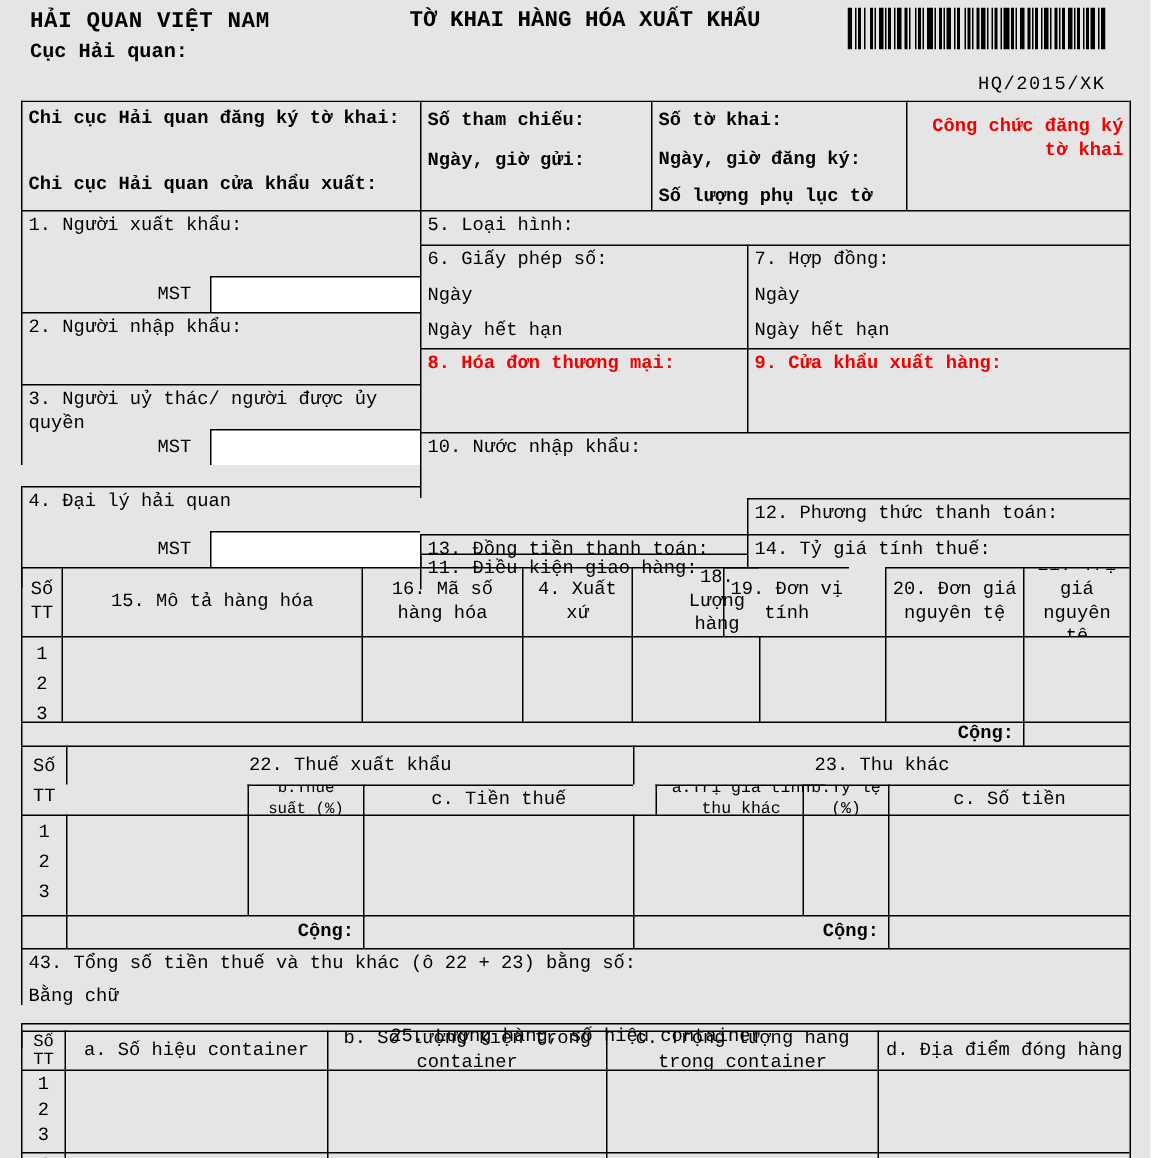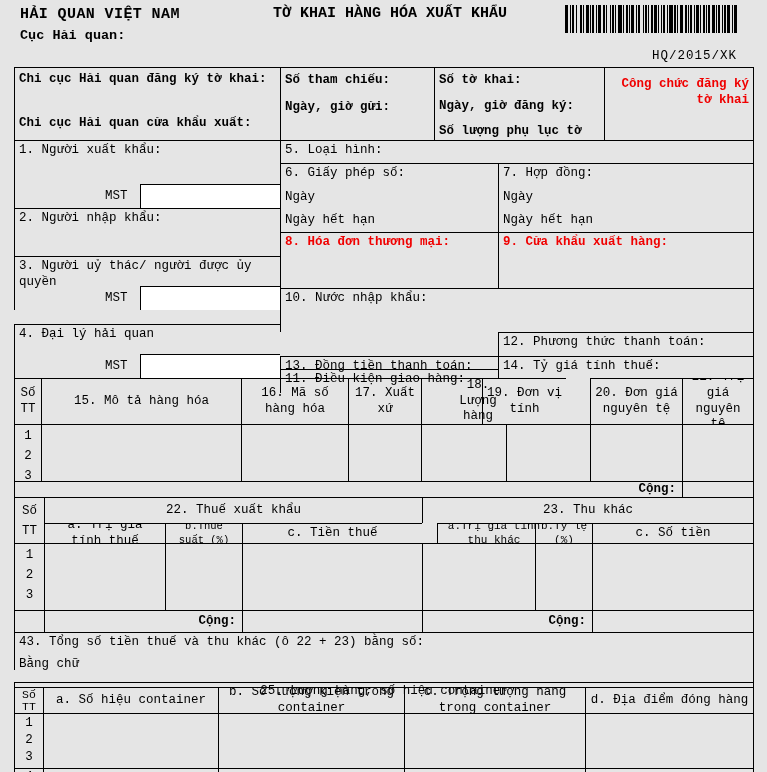--- a/index.html
+++ b/index.html
@@ -179,21 +179,21 @@
       <div>Số</div>
       <div>TT</div>
     </div>
     <div class="c cc" style="left:27px;top:311px;width:200px;height:46px;">
       <div>15. Mô tả hàng hóa</div>
     </div>
     <div class="c cc" style="left:227px;top:311px;width:107px;height:46px;">
       <div>16. Mã số hàng hóa</div>
     </div>
     <div class="c cc" style="left:334px;top:311px;width:73px;height:46px;">
-      <div>17. Xuất xứ</div>
+      <div>4. Xuất xứ</div>
     </div>
     <div class="c cc" style="left:407px;top:311px;width:85px;height:46px;padding-left:32px;">
       <div>18. Lượng hàng</div>
     </div>
     <div class="c cc" style="left:468px;top:311px;width:84px;height:46px;">
       <div>19. Đơn vị tính</div>
     </div>
     <div class="c cc" style="left:576px;top:311px;width:92px;height:46px;">
       <div>20. Đơn giá nguyên tệ</div>
     </div>
@@ -222,23 +222,20 @@
     <div class="c cc" style="left:0;top:430px;width:30px;height:46px;padding:2px 1px;line-height:20px;">
       <div>Số</div>
       <div>TT</div>
     </div>
     <div class="c cc" style="left:30px;top:430px;width:378px;height:26px;">
       <div>22. Thuế xuất khẩu</div>
     </div>
     <div class="c cc" style="left:408px;top:430px;width:331px;height:26px;">
       <div>23. Thu khác</div>
     </div>
-    <div class="c cc" style="left:30px;top:456px;width:121px;height:20px;">
-      <div>a. Trị giá tính thuế</div>
-    </div>
     <div class="c cc fs10" style="left:151px;top:456px;width:77px;height:20px;">
       <div>b.Thuế suất (%)</div>
     </div>
     <div class="c cc" style="left:228px;top:456px;width:180px;height:20px;">
       <div>c. Tiền thuế</div>
     </div>
     <div class="c cc fs11" style="left:408px;top:456px;width:113px;height:20px;margin-left:15px;">
       <div>a.Trị giá tính thu khác</div>
     </div>
     <div class="c cc fs11" style="left:521px;top:456px;width:57px;height:20px;">

